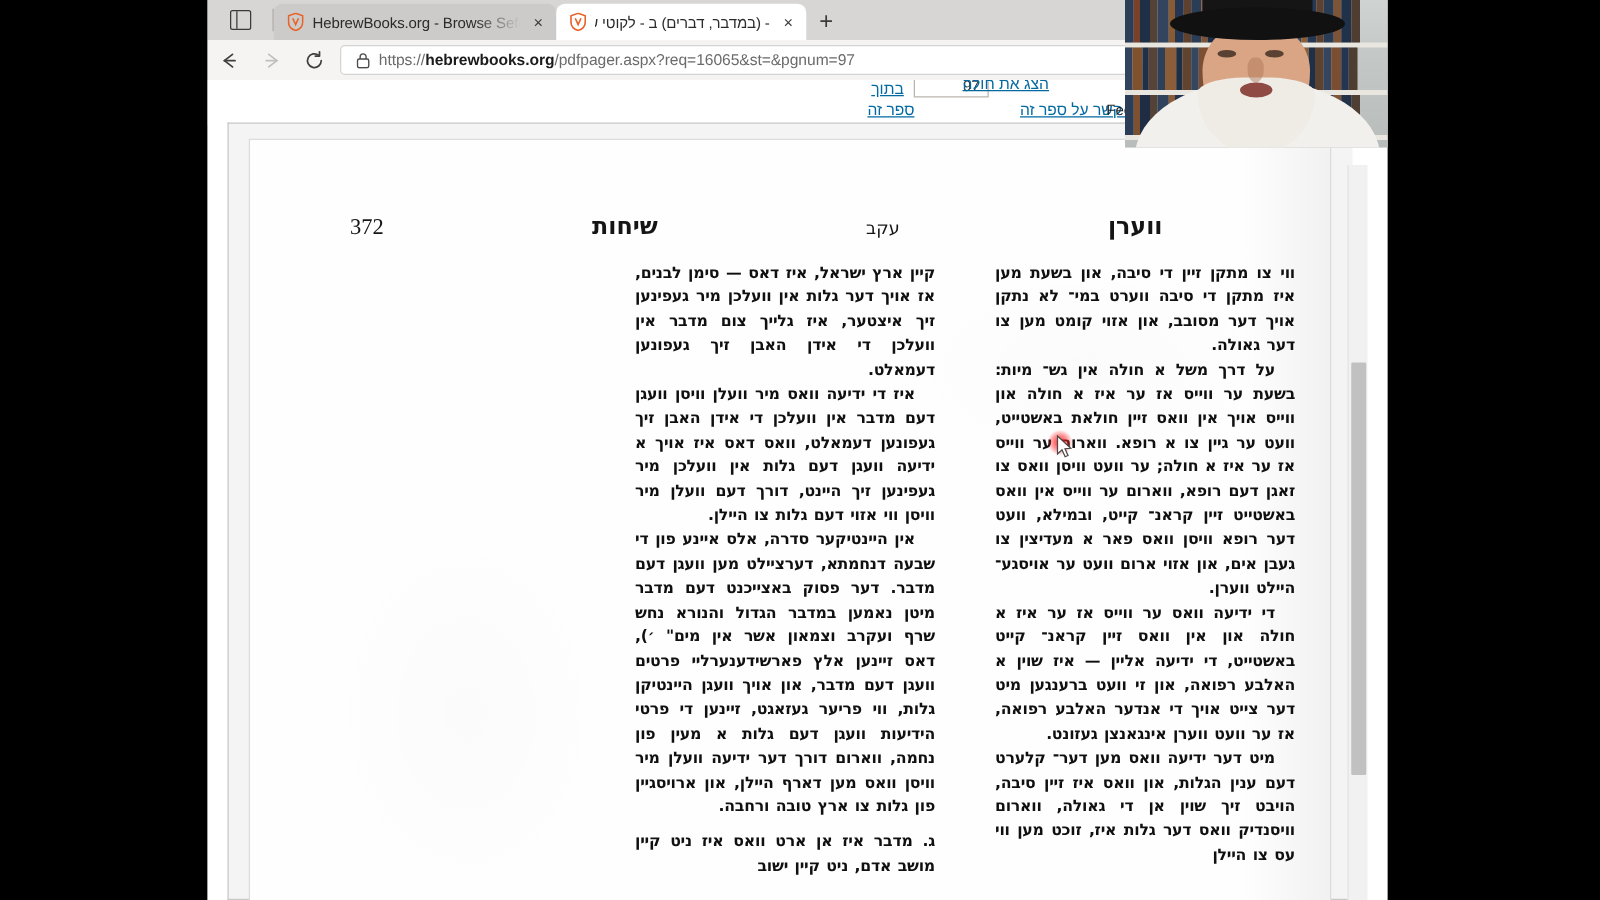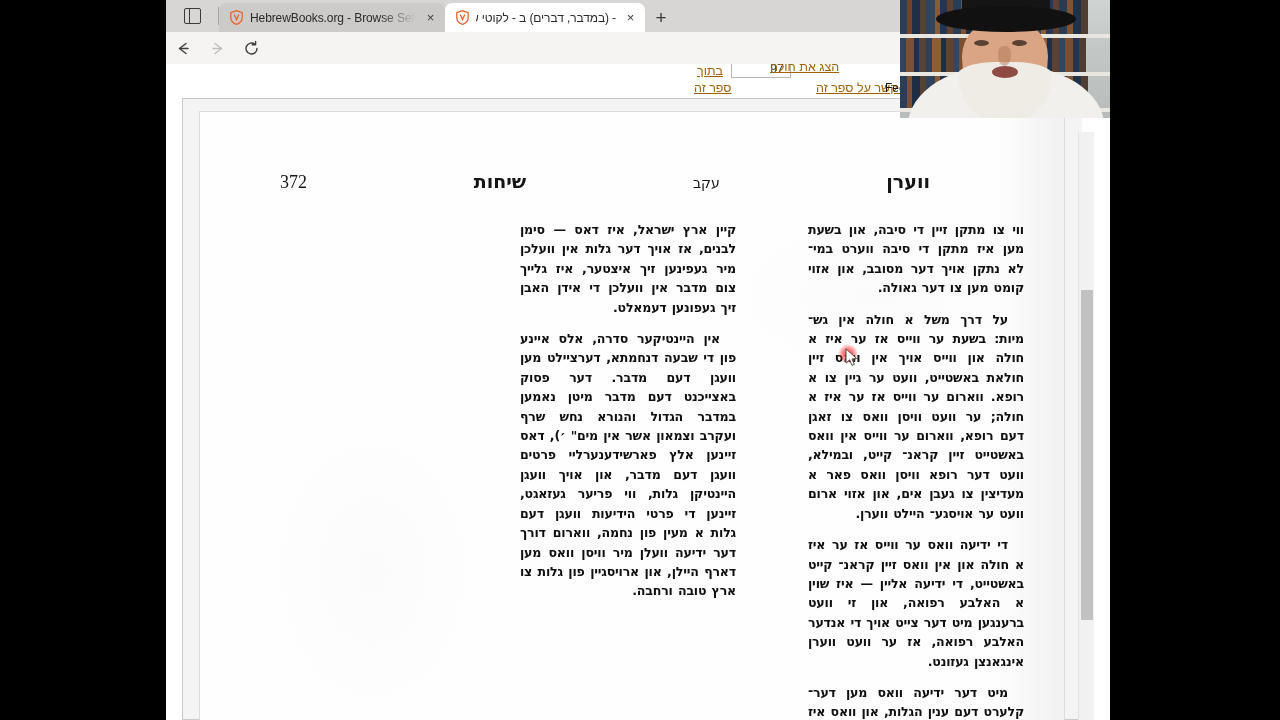--- a/index.html
+++ b/index.html
@@ -169,21 +169,21 @@
   .site-toolbar {
     position: absolute;
     left: 0; top: 0;
     width: 944px; height: 36px;
     background: #ffffff;
     overflow: hidden;
     font-size: 12.5px;
   }
   .tb-link {
     position: absolute;
-    color: #a16207;
+    color: #0369a1;
     text-decoration: underline;
     direction: rtl;
     white-space: nowrap;
     font-size: 12.5px;
   }
   .tb-box {
     position: absolute;
     border: 1px solid #b9b4ad;
     background: #ffffff;
     box-sizing: border-box;
@@ -286,21 +286,21 @@
     direction: rtl;
     text-align: justify;
     font-family: "DejaVu Sans", sans-serif;
     font-size: 12.6px;
     line-height: 19.4px;
     color: #101010;
     font-weight: 700;
     letter-spacing: -0.2px;
     word-spacing: 1px;
   }
-  .col p { margin: 12px; text-indent: 16px; }
+  .col p { margin: 0; text-indent: 16px; }
   .col p.noind { text-indent: 0; }
   .col p.gap { margin-top: 9px; }
 
   
   .binding {
     position: absolute;
     right: 0; top: 0; bottom: 0;
     width: 70px;
     background: linear-gradient(to left, rgba(0,0,0,0.05), rgba(0,0,0,0));
     pointer-events: none;
@@ -484,20 +484,37 @@
             <path d="M4 8.5 L12.5 8.5" stroke="currentColor" stroke-width="1.4" stroke-linecap="round"></path>
           </svg>
       </div>
       <div class="nav-btn">
         <svg width="17" height="17" viewBox="0 0 17 17">
             <path d="M14 8.5 A5.5 5.5 0 1 1 12 4.3" fill="none" stroke="currentColor" stroke-width="1.4" stroke-linecap="round"></path>
             <path d="M12.6 1.4 L12.6 4.8 L9.2 4.8" fill="none" stroke="currentColor" stroke-width="1.4" stroke-linecap="round" stroke-linejoin="round"></path>
           </svg>
       </div>
 
+      <div class="omnibox">
+        <span class="lock-icon">
+          <svg width="11" height="13" viewBox="0 0 11 13">
+              <rect x="1" y="5.2" width="9" height="7" rx="1.4" fill="none" stroke="#4a4a4a" stroke-width="1.1"></rect>
+              <path d="M3.1 5.2 V3.5 a2.4 2.4 0 0 1 4.8 0 V5.2" fill="none" stroke="#4a4a4a" stroke-width="1.1"></path>
+            </svg>
+        </span>
+        <span class="url-text">https://<b>hebrewbooks.org</b>/pdfpager.aspx?req=16065&amp;st=&amp;pgnum=97</span>
+        <span class="omni-btn">aɑ</span>
+        <span class="omni-btn">
+          <svg width="14" height="14" viewBox="0 0 14 14">
+              <circle cx="6" cy="6" r="4.4" fill="none" stroke="#444" stroke-width="1.2"></circle>
+              <path d="M9.3 9.3 L12.8 12.8" stroke="#444" stroke-width="1.3" stroke-linecap="round"></path>
+              <path d="M4 6 H8 M6 4 V8" stroke="#444" stroke-width="1"></path>
+            </svg>
+        </span>
+      </div>
     </div>
 
     <div class="pagearea">
 
       <div class="site-toolbar">
         <div class="tb-dim" style="left:600px; top:-5px; width:320px; text-align:center;">
           <span>Prev הקודם</span>
         </div>
         <div class="tb-box" style="left:565px; top:-4px; width:60px; height:18px;"></div>
         <div class="tb-dim" style="left:565px; top:-4px; width:60px; height:18px; text-align:center; line-height:18px; color:#333;">97</div>
@@ -528,21 +545,23 @@
 
               <div class="cols">
                 <div class="col">
                   <p class="noind">ווי צו מתקן זיין די סיבה, און בשעת מען איז מתקן די סיבה ווערט במי־ לא נתקן אויך דער מסובב, און אזוי קומט מען צו דער גאולה.</p>
                   <p>על דרך משל א חולה אין גש־ מיות: בשעת ער ווייס אז ער איז א חולה און ווייס אויך אין וואס זיין חולאת באשטייט, וועט ער גיין צו א רופא. ווארום ער ווייס אז ער איז א חולה; ער וועט וויסן וואס צו זאגן דעם רופא, ווארום ער ווייס אין וואס באשטייט זיין קראנ־ קייט, ובמילא, וועט דער רופא וויסן וואס פאר א מעדיצין צו געבן אים, און אזוי ארום וועט ער אויסגע־ היילט ווערן.</p>
                   <p>די ידיעה וואס ער ווייס אז ער איז א חולה און אין וואס זיין קראנ־ קייט באשטייט, די ידיעה אליין — איז שוין א האלבע רפואה, און זי וועט ברענגען מיט דער צייט אויך די אנדער האלבע רפואה, אז ער וועט ווערן אינגאנצן געזונט.</p>
                   <p>מיט דער ידיעה וואס מען דער־ קלערט דעם ענין הגלות, און וואס איז זיין סיבה, הויבט זיך שוין אן די גאולה, ווארום וויסנדיק וואס דער גלות איז, זוכט מען ווי עס צו היילן</p>
                 </div>
                 <div class="col">
                   <p class="noind">קיין ארץ ישראל, איז דאס — סימן לבנים, אז אויך דער גלות אין וועלכן מיר געפינען זיך איצטער, איז גלייך צום מדבר אין וועלכן די אידן האבן זיך געפונען דעמאלט.</p>
+                  <p>איז די ידיעה וואס מיר וועלן וויסן וועגן דעם מדבר אין וועלכן די אידן האבן זיך געפונען דעמאלט, וואס דאס איז אויך א ידיעה וועגן דעם גלות אין וועלכן מיר געפינען זיך היינט, דורך דעם וועלן מיר וויסן ווי אזוי דעם גלות צו היילן.</p>
                   <p>אין היינטיקער סדרה, אלס איינע פון די שבעה דנחמתא, דערציילט מען וועגן דעם מדבר. דער פסוק באצייכנט דעם מדבר מיטן נאמען במדבר הגדול והנורא נחש שרף ועקרב וצמאון אשר אין מים" ׳), דאס זיינען אלץ פארשידענערליי פרטים וועגן דעם מדבר, און אויך וועגן היינטיקן גלות, ווי פריער געזאגט, זיינען די פרטי הידיעות וועגן דעם גלות א מעין פון נחמה, ווארום דורך דער ידיעה וועלן מיר וויסן וואס מען דארף היילן, און ארויסגיין פון גלות צו ארץ טובה ורחבה.</p>
+                  <p class="gap noind">ג. מדבר איז אן ארט וואס איז ניט קיין מושב אדם, ניט קיין ישוב</p>
                 </div>
               </div>
 
             </div>
             <div class="binding"></div>
           </div>
 
         </div>
 
         <div class="scrollbar">

